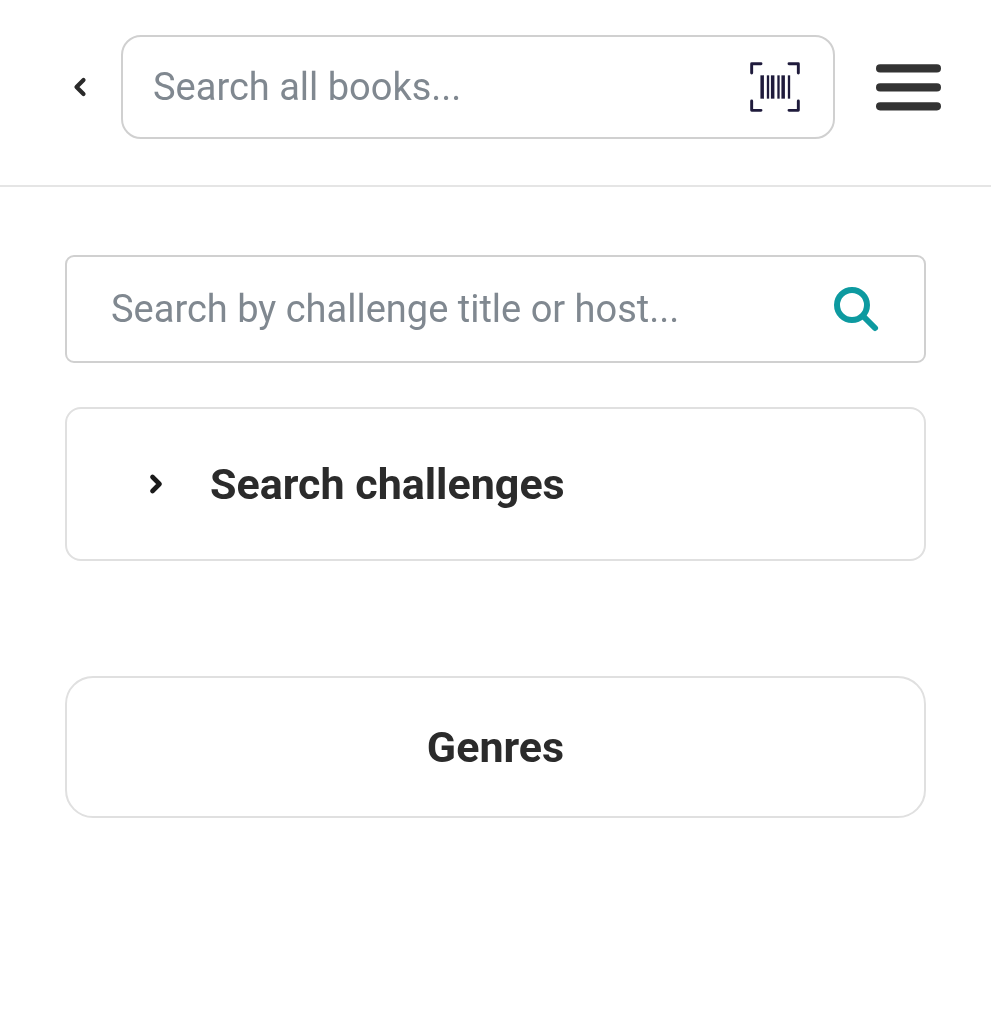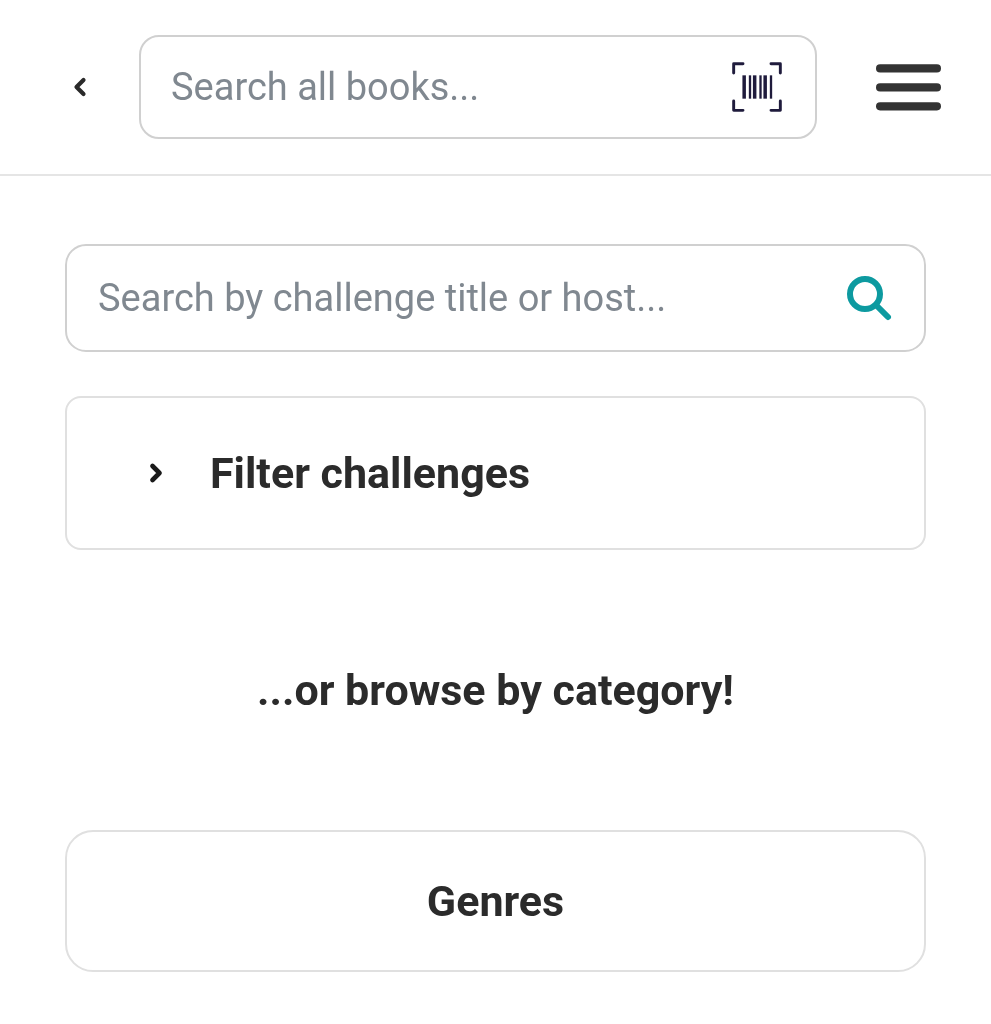--- a/index.html
+++ b/index.html
@@ -9,23 +9,23 @@
     }
     body {
       font-family: -apple-system, BlinkMacSystemFont, 'Segoe UI', Roboto, Helvetica, Arial, sans-serif;
       background: #ffffff;
       width: 991px;
       height: 1024px;
     }
     .header {
       display: flex;
       align-items: center;
-      padding: 35px 50px 35px 55px;
+      padding: 35px 50px 46px 55px;
       border-bottom: 2px solid #e5e5e5;
-      gap: 34px;
+      gap: 16px;
     }
     .back-button {
       width: 50px;
       height: 50px;
       display: flex;
       align-items: center;
       justify-content: center;
       cursor: pointer;
       color: #2a2a2a;
     }
@@ -73,22 +73,22 @@
       color: #333333;
       margin-left: 25px;
     }
     .content {
       padding: 68px 65px 0 65px;
     }
     .challenge-search {
       display: flex;
       align-items: center;
       border: 2px solid #d0d0d0;
-      border-radius: 21px;
-      padding: 28px 31px;
+      border-radius: 9px;
+      padding: 28px 44px;
       background: #ffffff;
     }
     .challenge-input {
       flex: 1;
       border: none;
       outline: none;
       font-size: 38px;
       color: #6f757b;
       background: transparent;
       font-family: inherit;
@@ -198,21 +198,20 @@
       </svg>
     </div>
   </div>
 
   <div class="filter-box">
     <div class="chevron-right">
       <svg viewBox="0 0 24 24" fill="none" stroke="currentColor" stroke-width="4" stroke-linecap="round" stroke-linejoin="round">
         <polyline points="9 18 15 12 9 6"></polyline>
       </svg>
     </div>
-    <span class="filter-label">Filter challenges</span>
-  </div>
-
-  <h2 class="browse-heading">...or browse by category!</h2>
+    <span class="filter-label">Search challenges</span>
+  </div>
+
 
   <div class="category-box">
     <span class="category-label">Genres</span>
   </div>
 </div>
 
 </body></html>

